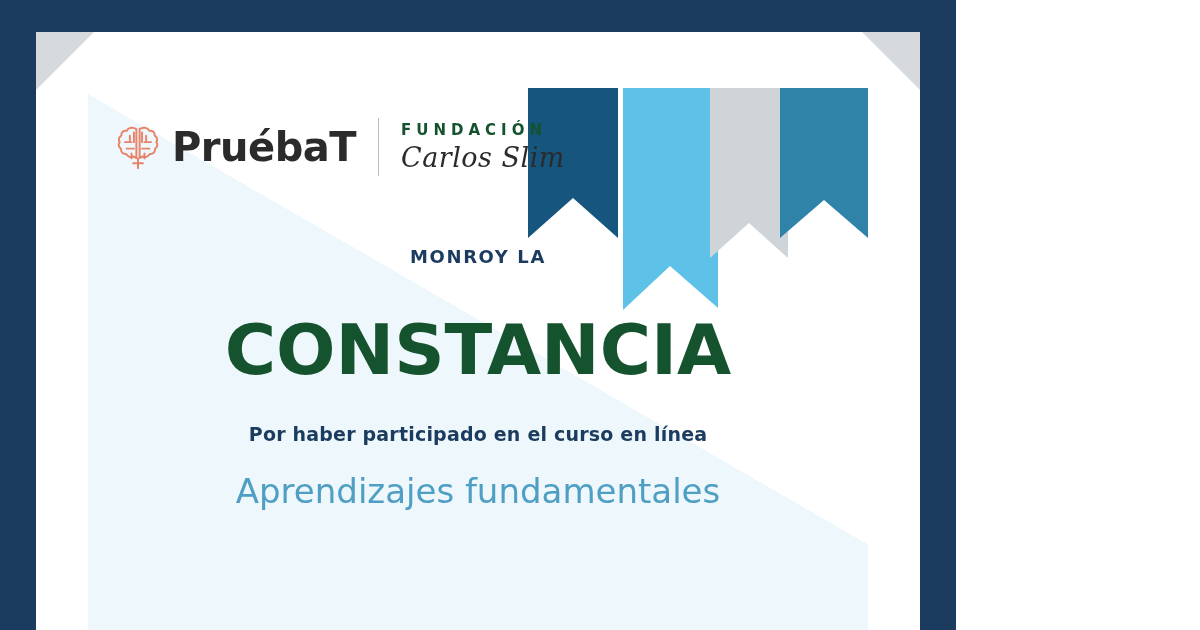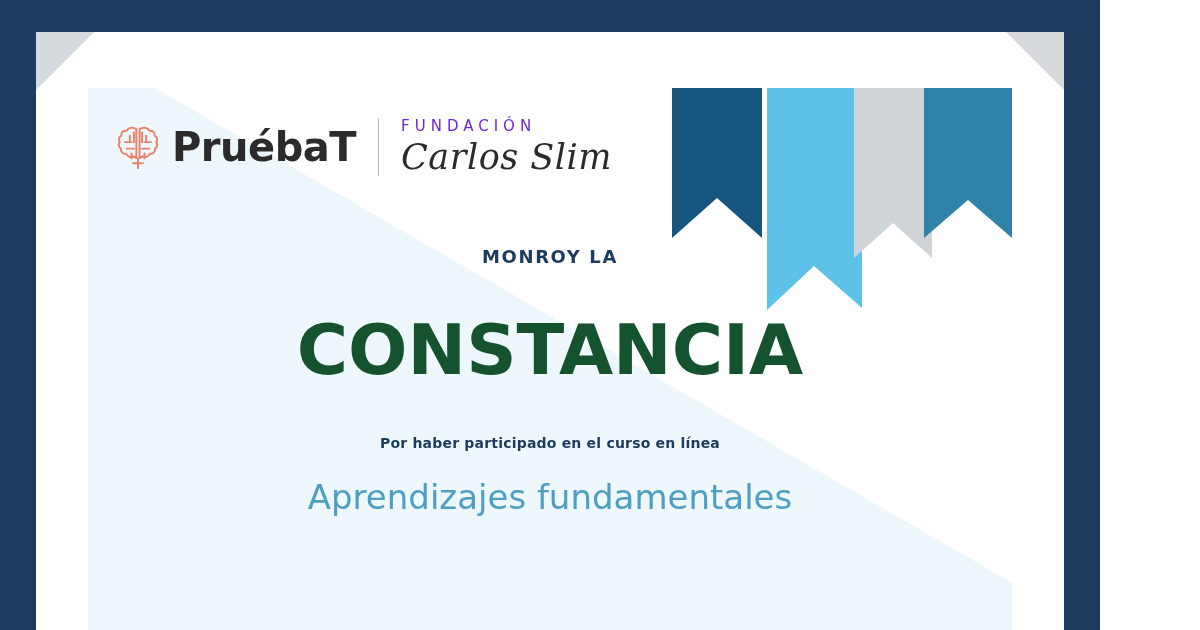--- a/index.html
+++ b/index.html
@@ -10,21 +10,21 @@
     width: 1200px;
     height: 630px;
     overflow: hidden;
     font-family: "DejaVu Sans", sans-serif;
     background: #ffffff;
   }
 
   
   .certificate-page {
     position: relative;
-    width: 1100px;
+    width: 956px;
     height: 630px;
     background: #1b3b5f;
     box-sizing: border-box;
   }
 
   
   .sheet {
     position: absolute;
     left: 36px;
     top: 32px;
@@ -117,28 +117,28 @@
   }
   .foundation {
     display: flex;
     flex-direction: column;
     justify-content: center;
     line-height: 1;
   }
   .foundation-top {
     font-size: 15px;
     letter-spacing: 5px;
-    color: #6d28d9;
+    color: #14532d;
     font-family: "DejaVu Sans", sans-serif;
-    font-weight: 400;
+    font-weight: 700;
   }
   .foundation-name {
     font-family: "DejaVu Serif", serif;
     font-style: italic;
-    font-size: 35px;
+    font-size: 27px;
     color: #2b2b2b;
     margin-top: 6px;
     letter-spacing: 0.5px;
   }
 
   .center-col {
     position: absolute;
     left: 0;
     right: 0;
     top: 120px;
@@ -172,22 +172,22 @@
     font-weight: 400;
     color: #2a2a2a;
   }
   .recipient-name {
     font-weight: 700;
     color: #1b3b5f;
     letter-spacing: 0.5px;
   }
 
   .subtitle {
-    margin-top: 50px;
-    font-size: 14px;
+    margin-top: 38px;
+    font-size: 19px;
     font-weight: 700;
     color: #1b3b5f;
     letter-spacing: 0.2px;
   }
 
   .course-name {
     margin-top: 26px;
     font-size: 34px;
     color: #4f9fc4;
     font-weight: 400;

